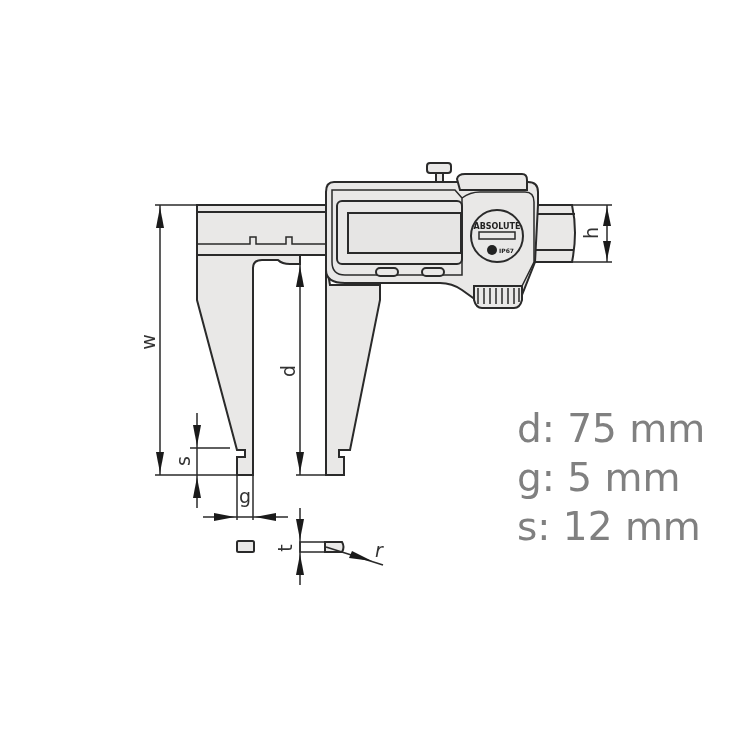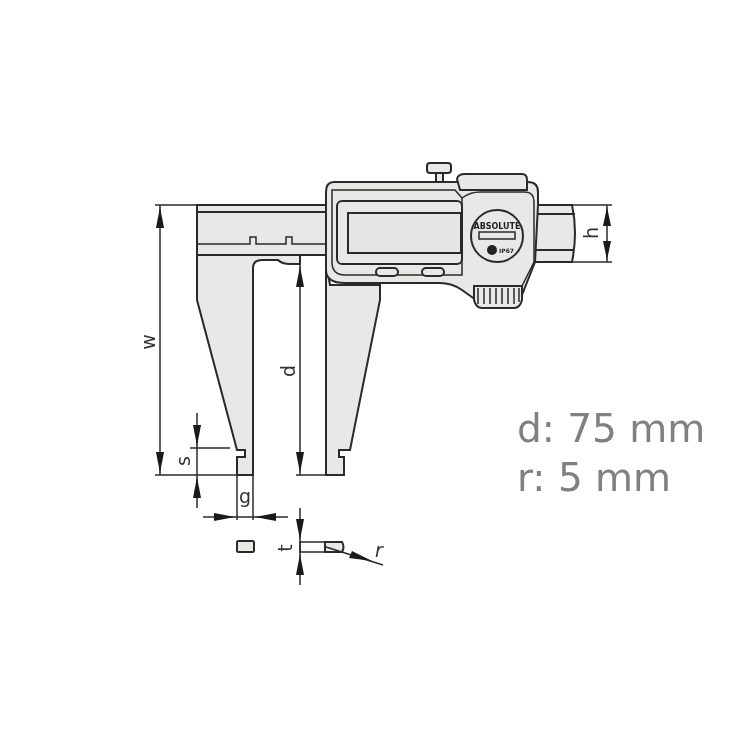--- a/index.html
+++ b/index.html
@@ -130,14 +130,15 @@
     <line class="thin" x1="572" y1="262" x2="612" y2="262"></line>
     <line class="thin" x1="607" y1="205" x2="607" y2="262"></line>
     <polygon class="arrow" points="607,207 603,226 611,226"></polygon>
     <polygon class="arrow" points="607,260 603,241 611,241"></polygon>
     <text class="lbl" transform="translate(598,233) rotate(-90)" text-anchor="middle">h</text>
   </g>
 </svg>
 
 <ul class="spec-list">
   <li>d: 75 mm</li>
-  <li>r: 5 mm</li>
+  <li>g: 5 mm</li>
+  <li>s: 12 mm</li>
 </ul>
 
 </body></html>

